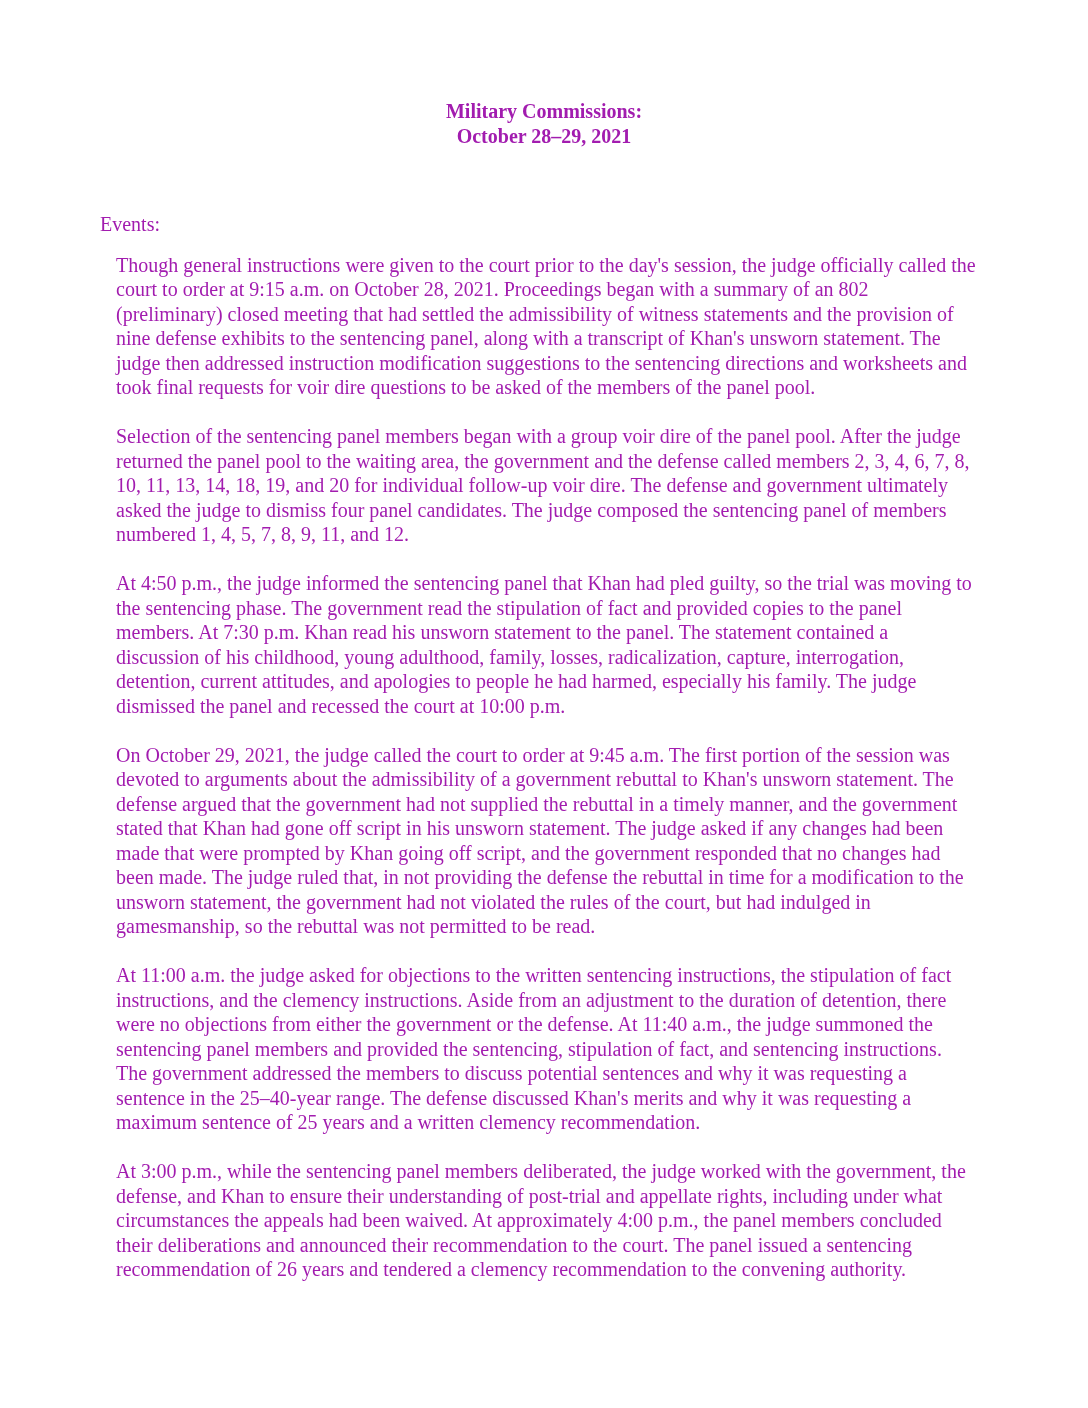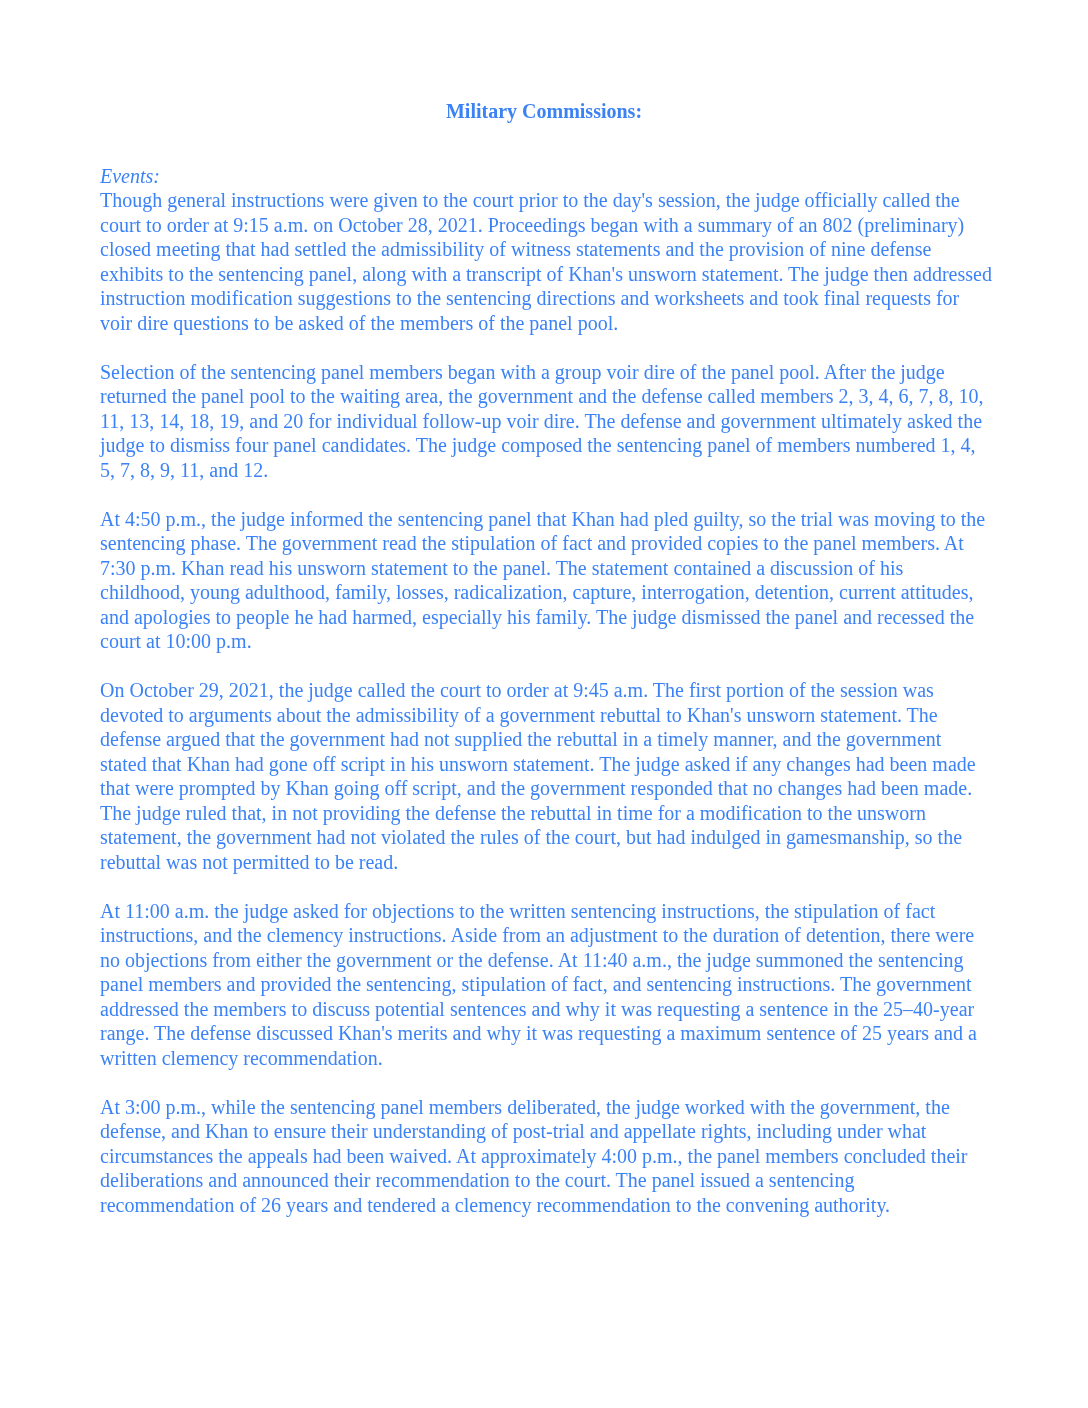--- a/index.html
+++ b/index.html
@@ -5,57 +5,57 @@
   html, body {
     margin: 0;
     padding: 0;
     background: #ffffff;
   }
   .page {
     position: relative;
     width: 1088px;
     height: 1408px;
     background: #ffffff;
-    color: #3b82f6;
+    color: #a21caf;
     font-family: "Liberation Serif", "DejaVu Serif", serif;
     font-size: 20px;
     line-height: 24.5px;
     overflow: hidden;
   }
   .title-block {
     padding-top: 99px;
     text-align: center;
     font-weight: 700;
   }
   .title-block div {
     white-space: nowrap;
   }
   .content {
     margin-left: 100px;
     width: 892px;
   }
   .events-heading {
-    font-style: italic;
-    margin-top: 40px;
+    margin-top: 64px;
   }
   p.para {
-    margin: 0;
+    margin: 16px;
     text-align: left;
   }
   p.para + p.para {
     margin-top: 24.5px;
   }
 </style>
 </head>
 <body>
 
 <div class="page">
 
   <header class="title-block">
     <div>Military Commissions:</div>
+    <div>October 28–29, 2021</div>
   </header>
 
   <main class="content">
     <div class="events-heading">Events:</div>
     <p class="para">Though general instructions were given to the court prior to the day's session, the judge officially called the court to order at 9:15 a.m. on October 28, 2021. Proceedings began with a summary of an 802 (preliminary) closed meeting that had settled the admissibility of witness statements and the provision of nine defense exhibits to the sentencing panel, along with a transcript of Khan's unsworn statement. The judge then addressed instruction modification suggestions to the sentencing directions and worksheets and took final requests for voir dire questions to be asked of the members of the panel pool.</p>
     <p class="para">Selection of the sentencing panel members began with a group voir dire of the panel pool. After the judge returned the panel pool to the waiting area, the government and the defense called members 2, 3, 4, 6, 7, 8, 10, 11, 13, 14, 18, 19, and 20 for individual follow-up voir dire. The defense and government ultimately asked the judge to dismiss four panel candidates. The judge composed the sentencing panel of members numbered 1, 4, 5, 7, 8, 9, 11, and 12.</p>
     <p class="para">At 4:50 p.m., the judge informed the sentencing panel that Khan had pled guilty, so the trial was moving to the sentencing phase. The government read the stipulation of fact and provided copies to the panel members. At 7:30 p.m. Khan read his unsworn statement to the panel. The statement contained a discussion of his childhood, young adulthood, family, losses, radicalization, capture, interrogation, detention, current attitudes, and apologies to people he had harmed, especially his family. The judge dismissed the panel and recessed the court at 10:00 p.m.</p>
     <p class="para">On October 29, 2021, the judge called the court to order at 9:45 a.m. The first portion of the session was devoted to arguments about the admissibility of a government rebuttal to Khan's unsworn statement. The defense argued that the government had not supplied the rebuttal in a timely manner, and the government stated that Khan had gone off script in his unsworn statement. The judge asked if any changes had been made that were prompted by Khan going off script, and the government responded that no changes had been made. The judge ruled that, in not providing the defense the rebuttal in time for a modification to the unsworn statement, the government had not violated the rules of the court, but had indulged in gamesmanship, so the rebuttal was not permitted to be read.</p>
     <p class="para">At 11:00 a.m. the judge asked for objections to the written sentencing instructions, the stipulation of fact instructions, and the clemency instructions. Aside from an adjustment to the duration of detention, there were no objections from either the government or the defense. At 11:40 a.m., the judge summoned the sentencing panel members and provided the sentencing, stipulation of fact, and sentencing instructions. The government addressed the members to discuss potential sentences and why it was requesting a sentence in the 25–40-year range. The defense discussed Khan's merits and why it was requesting a maximum sentence of 25 years and a written clemency recommendation.</p>
     <p class="para">At 3:00 p.m., while the sentencing panel members deliberated, the judge worked with the government, the defense, and Khan to ensure their understanding of post-trial and appellate rights, including under what circumstances the appeals had been waived. At approximately 4:00 p.m., the panel members concluded their deliberations and announced their recommendation to the court. The panel issued a sentencing recommendation of 26 years and tendered a clemency recommendation to the convening authority.</p>

